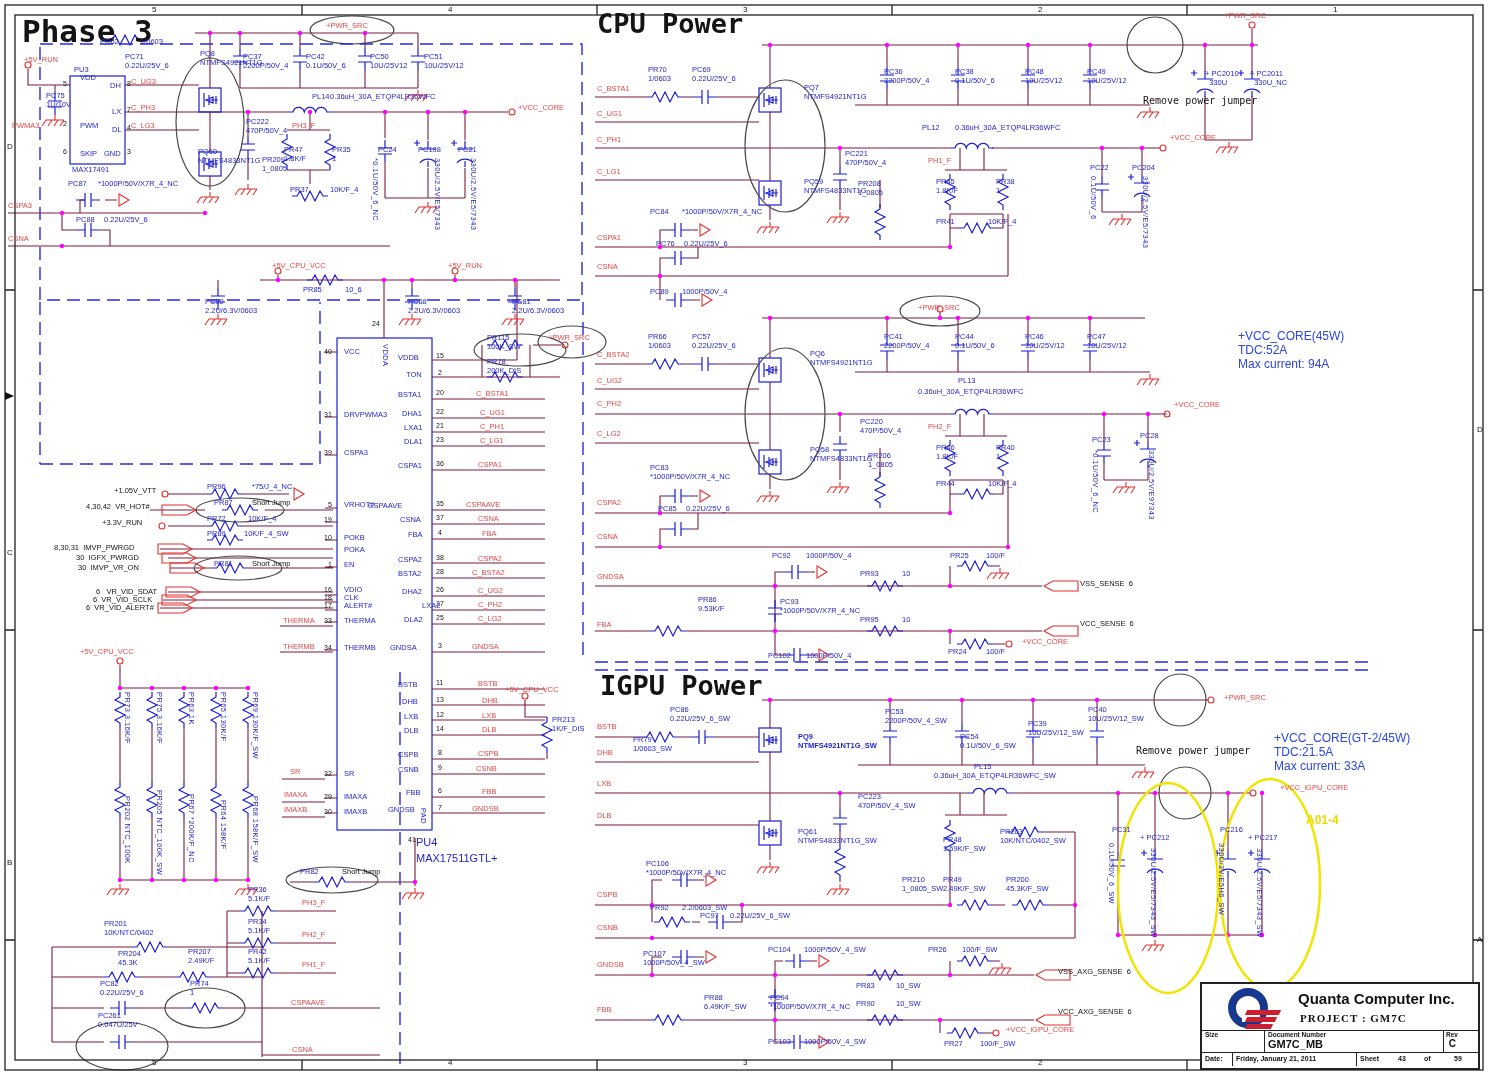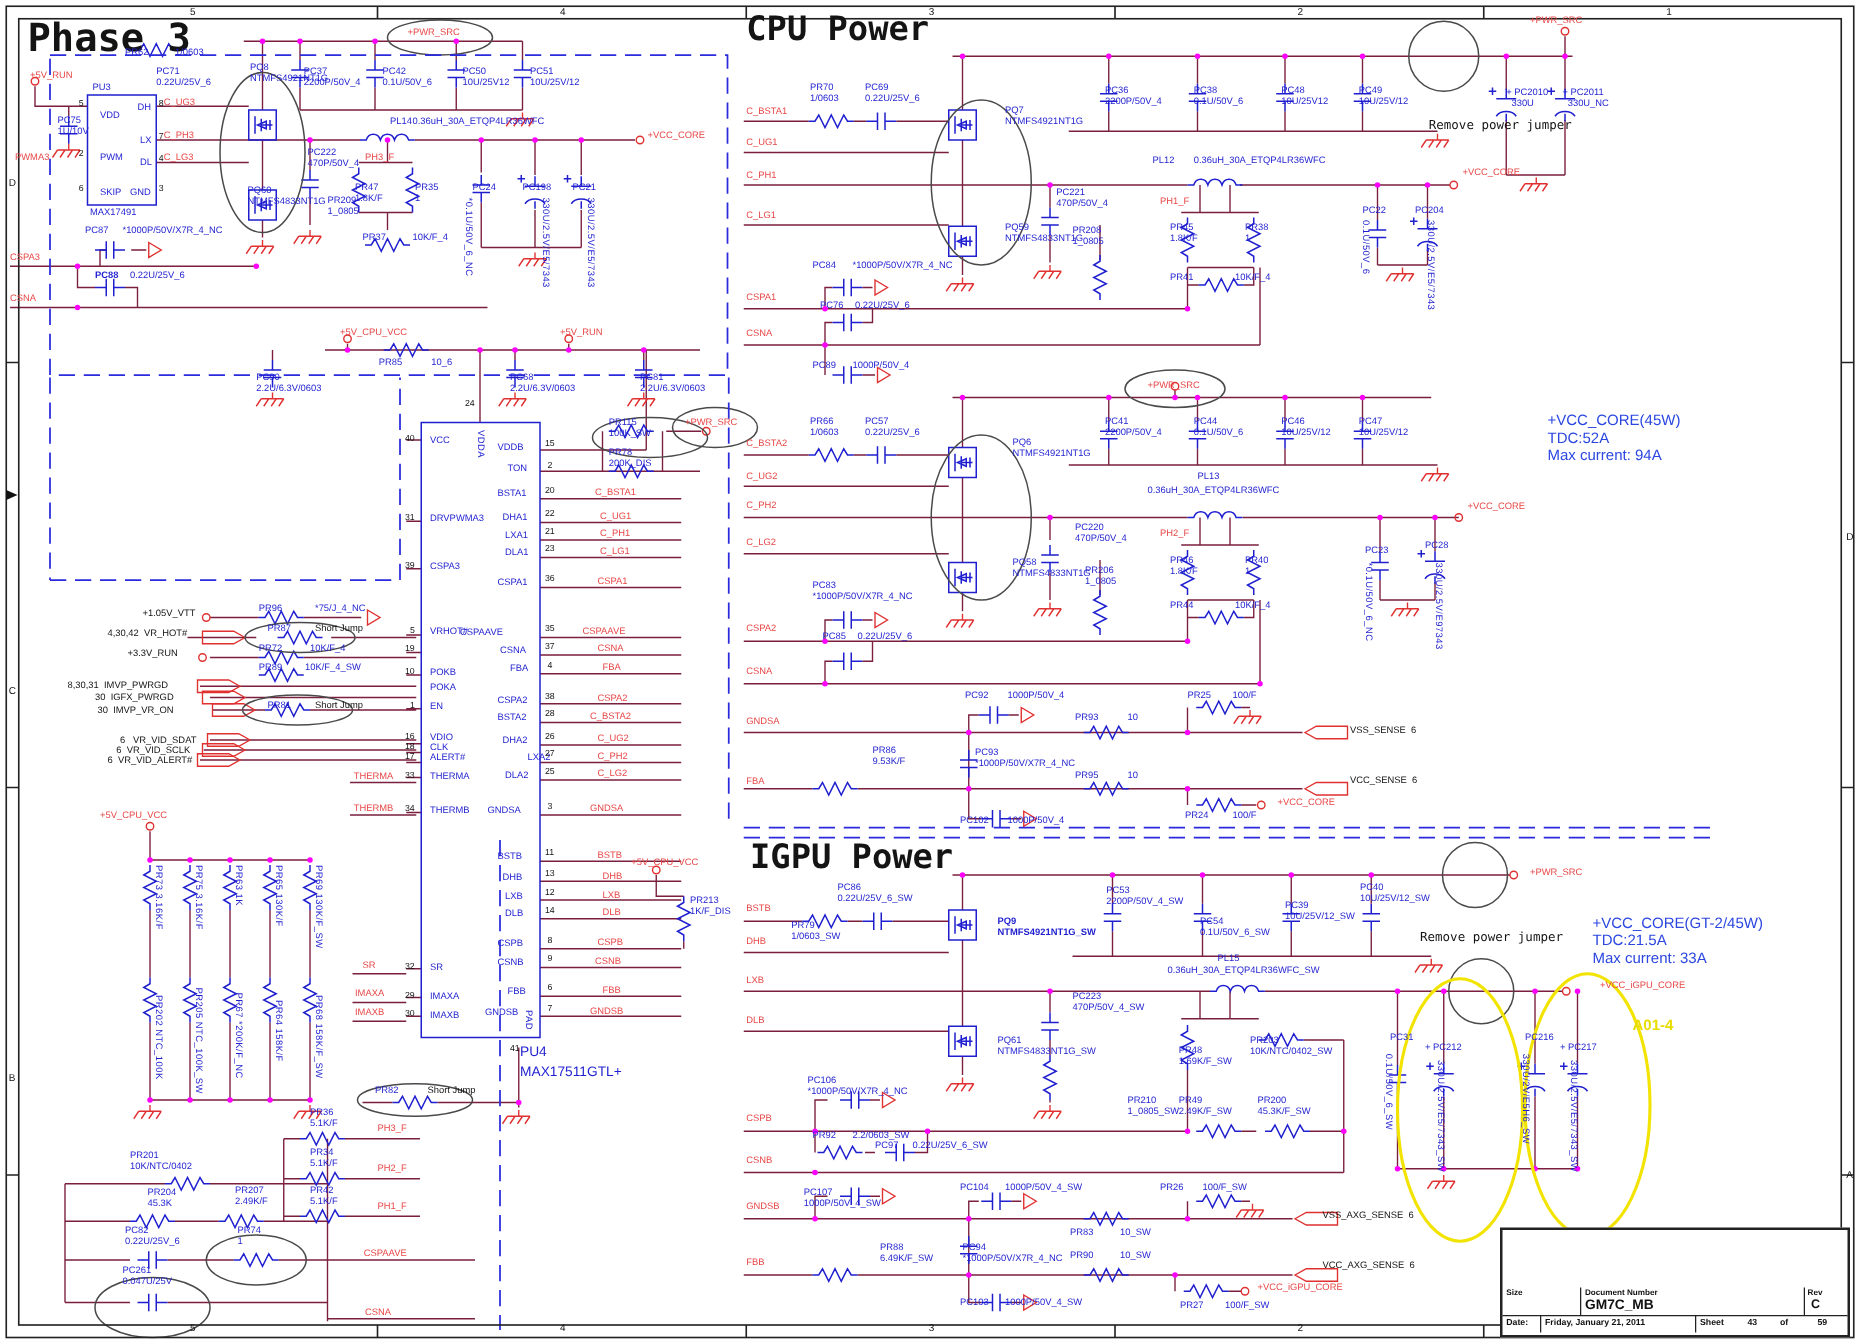--- a/index.html
+++ b/index.html
@@ -456,21 +456,21 @@
 TDC:21.5A
 Max current: 33A</span>
       <span class="lbl c-y bold" style="left: 1306px; top: 814px; font-size: 12px;">A01-4</span>
       <span class="lbl c-r" style="left: 24px; top: 56px;">+5V_RUN</span>
       <span class="lbl" style="left: 100px; top: 38px;">PR62</span>
       <span class="lbl" style="left: 140px; top: 38px;">1/0603</span>
       <span class="lbl" style="left: 125px; top: 53px;">PC71
 0.22U/25V_6</span>
       <span class="lbl c-r" style="left: 326px; top: 22px;">+PWR_SRC</span>
       <span class="lbl" style="left: 74px; top: 66px;">PU3</span>
-      <span class="lbl" style="left: 80px; top: 88px;">VDD</span>
+      <span class="lbl" style="left: 80px; top: 74px;">VDD</span>
       <span class="lbl" style="left: 110px; top: 82px;">DH</span>
       <span class="lbl" style="left: 112px; top: 108px;">LX</span>
       <span class="lbl" style="left: 80px; top: 122px;">PWM</span>
       <span class="lbl" style="left: 112px; top: 126px;">DL</span>
       <span class="lbl" style="left: 80px; top: 150px;">SKIP</span>
       <span class="lbl" style="left: 104px; top: 150px;">GND</span>
       <span class="lbl" style="left: 72px; top: 166px;">MAX17491</span>
       <span class="lbl c-k" style="left: 63px; top: 80px; font-size: 7px;">5</span>
       <span class="lbl c-k" style="left: 127px; top: 80px; font-size: 7px;">8</span>
       <span class="lbl c-k" style="left: 127px; top: 106px; font-size: 7px;">7</span>
@@ -512,21 +512,21 @@
       <span class="lbl" style="left: 418px; top: 146px;">PC198</span>
       <span class="lbl" style="left: 458px; top: 146px;">PC21</span>
       <span class="lbl rot" style="left: 370px; top: 158px;">*0.1U/50V_6_NC</span>
       <span class="lbl rot" style="left: 432px; top: 158px;">330U/2.5V/E5/7343</span>
       <span class="lbl rot" style="left: 468px; top: 158px;">330U/2.5V/E5/7343</span>
       <span class="lbl" style="left: 290px; top: 186px;">PR37</span>
       <span class="lbl" style="left: 330px; top: 186px;">10K/F_4</span>
       <span class="lbl" style="left: 68px; top: 180px;">PC87</span>
       <span class="lbl" style="left: 98px; top: 180px;">*1000P/50V/X7R_4_NC</span>
       <span class="lbl c-r" style="left: 8px; top: 202px;">CSPA3</span>
-      <span class="lbl" style="left: 76px; top: 216px; font-weight: bold;">PC88</span>
+      <span class="lbl" style="left: 76px; top: 216px;">PC88</span>
       <span class="lbl" style="left: 104px; top: 216px;">0.22U/25V_6</span>
       <span class="lbl c-r" style="left: 8px; top: 235px;">CSNA</span>
       <span class="lbl c-r" style="left: 272px; top: 262px;">+5V_CPU_VCC</span>
       <span class="lbl c-r" style="left: 448px; top: 262px;">+5V_RUN</span>
       <span class="lbl" style="left: 303px; top: 286px;">PR85</span>
       <span class="lbl" style="left: 345px; top: 286px;">10_6</span>
       <span class="lbl" style="left: 205px; top: 298px;">PC90
 2.2U/6.3V/0603</span>
       <span class="lbl" style="left: 408px; top: 298px;">PC68
 2.2U/6.3V/0603</span>
@@ -894,20 +894,31 @@
 *1000P/50V/X7R_4_NC</span>
       <span class="lbl c-k" style="left: 1058px; top: 1008px;">VCC_AXG_SENSE  6</span>
       <span class="lbl" style="left: 944px; top: 1040px;">PR27</span>
       <span class="lbl" style="left: 980px; top: 1040px;">100/F_SW</span>
       <span class="lbl c-r" style="left: 1006px; top: 1026px;">+VCC_iGPU_CORE</span>
       <span class="lbl" style="left: 768px; top: 1038px;">PC103</span>
       <span class="lbl" style="left: 804px; top: 1038px;">1000P/50V_4_SW</span>
     </div>
 
 <div id="tblock">
+  <div id="tb-top">
+    <div id="logo">
+      <div class="ring"></div>
+          <div class="notch"></div>
+      <div class="s1"></div>
+          <div class="s2"></div>
+          <div class="s3"></div>
+    </div>
+    <div class="tb-company">Quanta Computer Inc.</div>
+    <div class="tb-project">PROJECT  :  GM7C</div>
+  </div>
   <div id="tb-mid">
     <div class="tb-size">Size</div>
     <div class="tb-doclab">Document Number</div>
     <div class="tb-doc">GM7C_MB</div>
     <div class="tb-revlab">Rev</div>
     <div class="tb-rev">C</div>
     <div class="tb-sep1"></div>
         <div class="tb-sep2"></div>
   </div>
   <div id="tb-bot">

